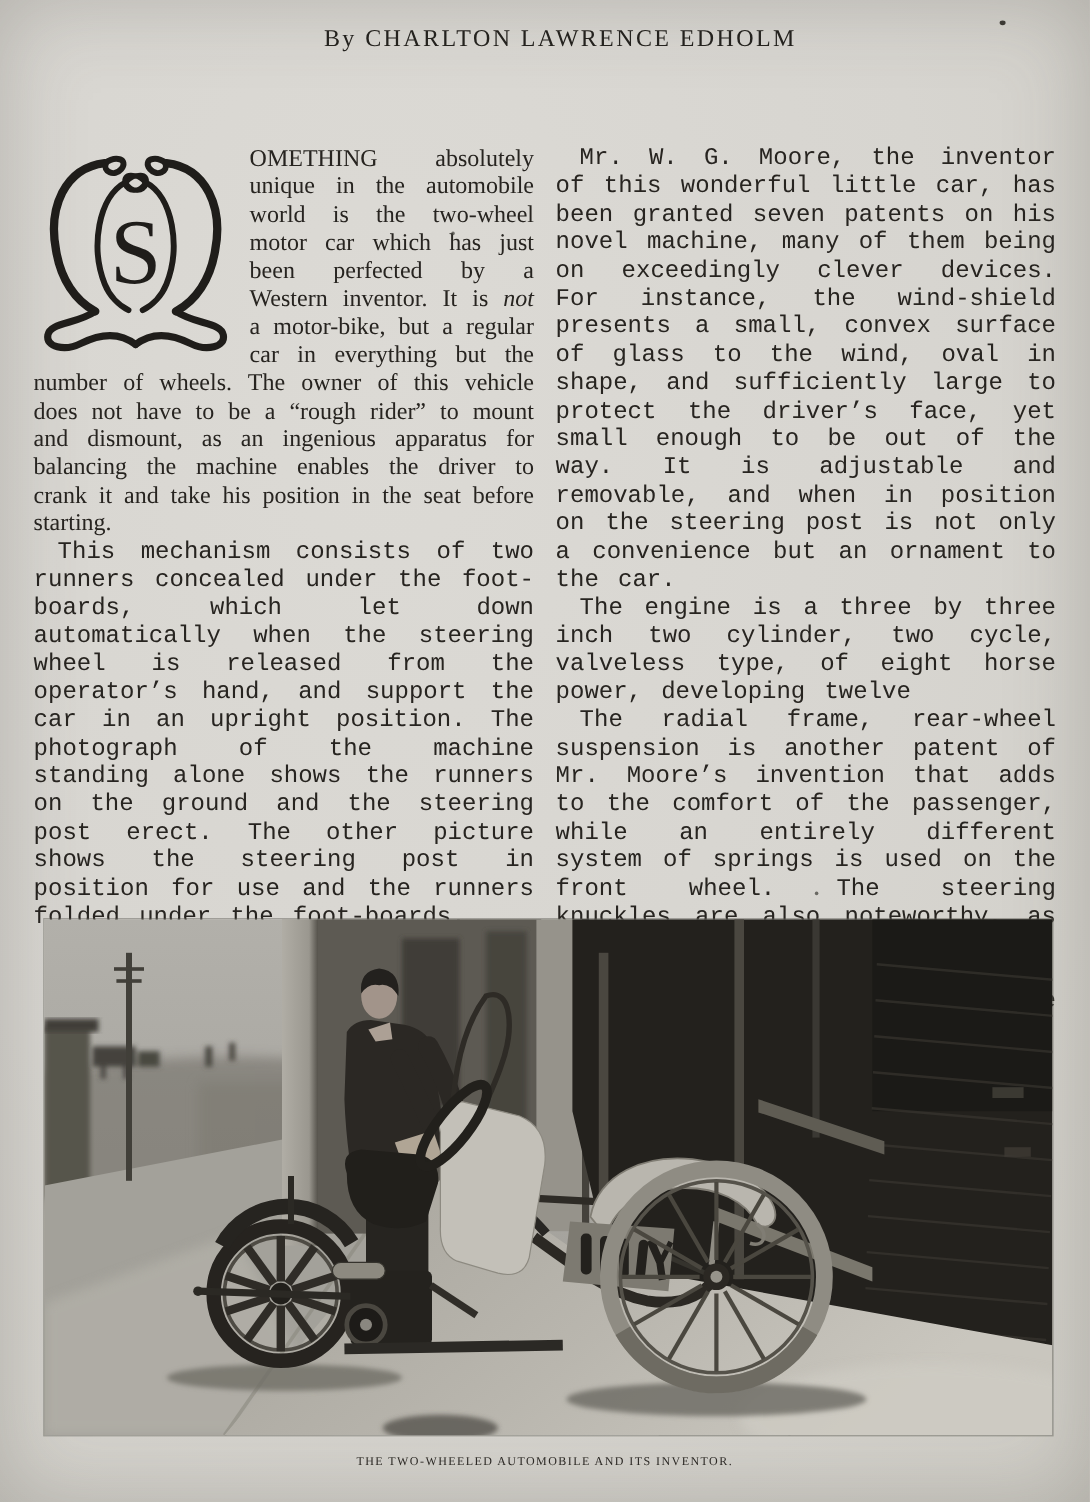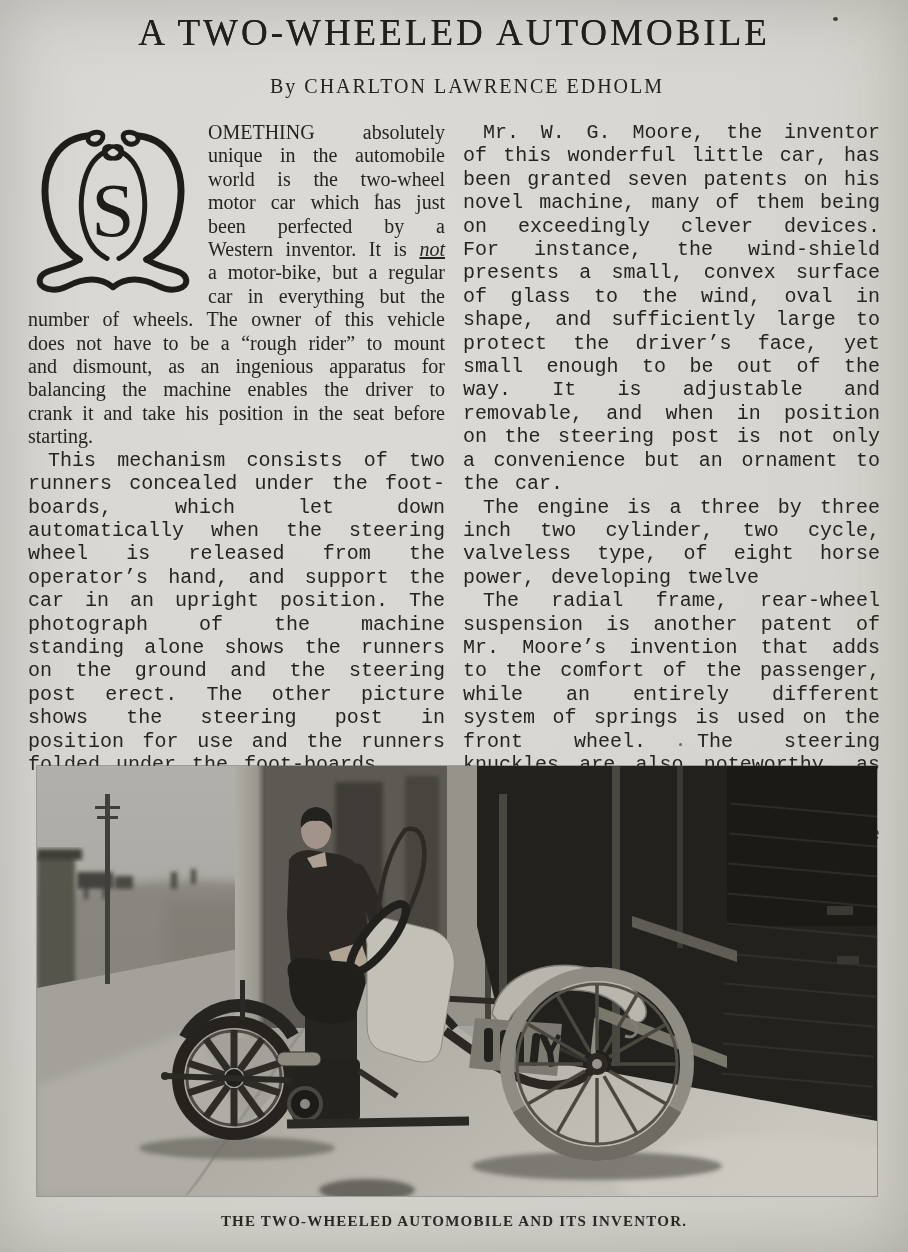--- a/index.html
+++ b/index.html
@@ -12,38 +12,37 @@
   .title{
     margin:0;padding-top:11px;text-align:center;
     font-size:37px;font-weight:400;letter-spacing:3px;color:#22201c;
     text-shadow:0 0 .5px #22201c;
   }
   .byline{margin-top:21px;text-align:center;font-size:20px;letter-spacing:2px;color:#24221e;padding-left:26px;}
   .columns{position:absolute;top:121px;left:28px;right:28px;display:flex;gap:18px;}
   .col{flex:1;min-width:0;}
   .col p{margin:0;text-align:justify;font-size:20px;line-height:23.4px;word-spacing:4px;color:#272420;}
   .col p.indent{text-indent:20px;font-family:Liberation Mono, monospace;}
-  em{font-style:italic;text-decoration:underline;}
+  em{font-style:italic;}
   .dropcap-box{float:left;width:170px;height:178px;margin:2px 10px 3px 0;}
   .dropcap-box svg{display:block;width:100%;height:100%;}
   .figure{position:absolute;left:37px;top:766px;width:840px;height:430px;outline:1px solid rgba(92,89,81,.45);}
   .figure svg{display:block;width:840px;height:430px;}
   .caption{position:absolute;left:0;right:0;top:1213px;text-align:center;
-    font-size:15px;font-weight:700;letter-spacing:1.2px;color:#2b2824;}
+    font-size:10px;font-weight:400;letter-spacing:1.2px;color:#2b2824;}
   .speck{position:absolute;background:#3c3a34;border-radius:50%;}
   .speck.s1{left:833px;top:17px;width:5px;height:4px;}
   .speck.s2{left:376px;top:193px;width:3px;height:3px;opacity:.7;}
   .speck.s3{left:679px;top:743px;width:3px;height:3px;opacity:.7;}
 </style>
 </head>
 <body>
 
 <div class="page">
 
-  <h1 class="title">A TWO-WHEELED AUTOMOBILE</h1>
 
   <div class="byline"><span>By </span><span>CHARLTON LAWRENCE EDHOLM</span></div>
 
   <div class="columns">
     <div class="col">
       <p class="p-first"><span class="dropcap-box">
             <svg viewBox="0 0 172 178">
         <g fill="none" stroke="#1f1d1a" stroke-linecap="round">
           <g>
             <path d="M 60 12 C 26 16 12 50 19 86 C 23 110 35 128 52 137" stroke-width="7"></path>

